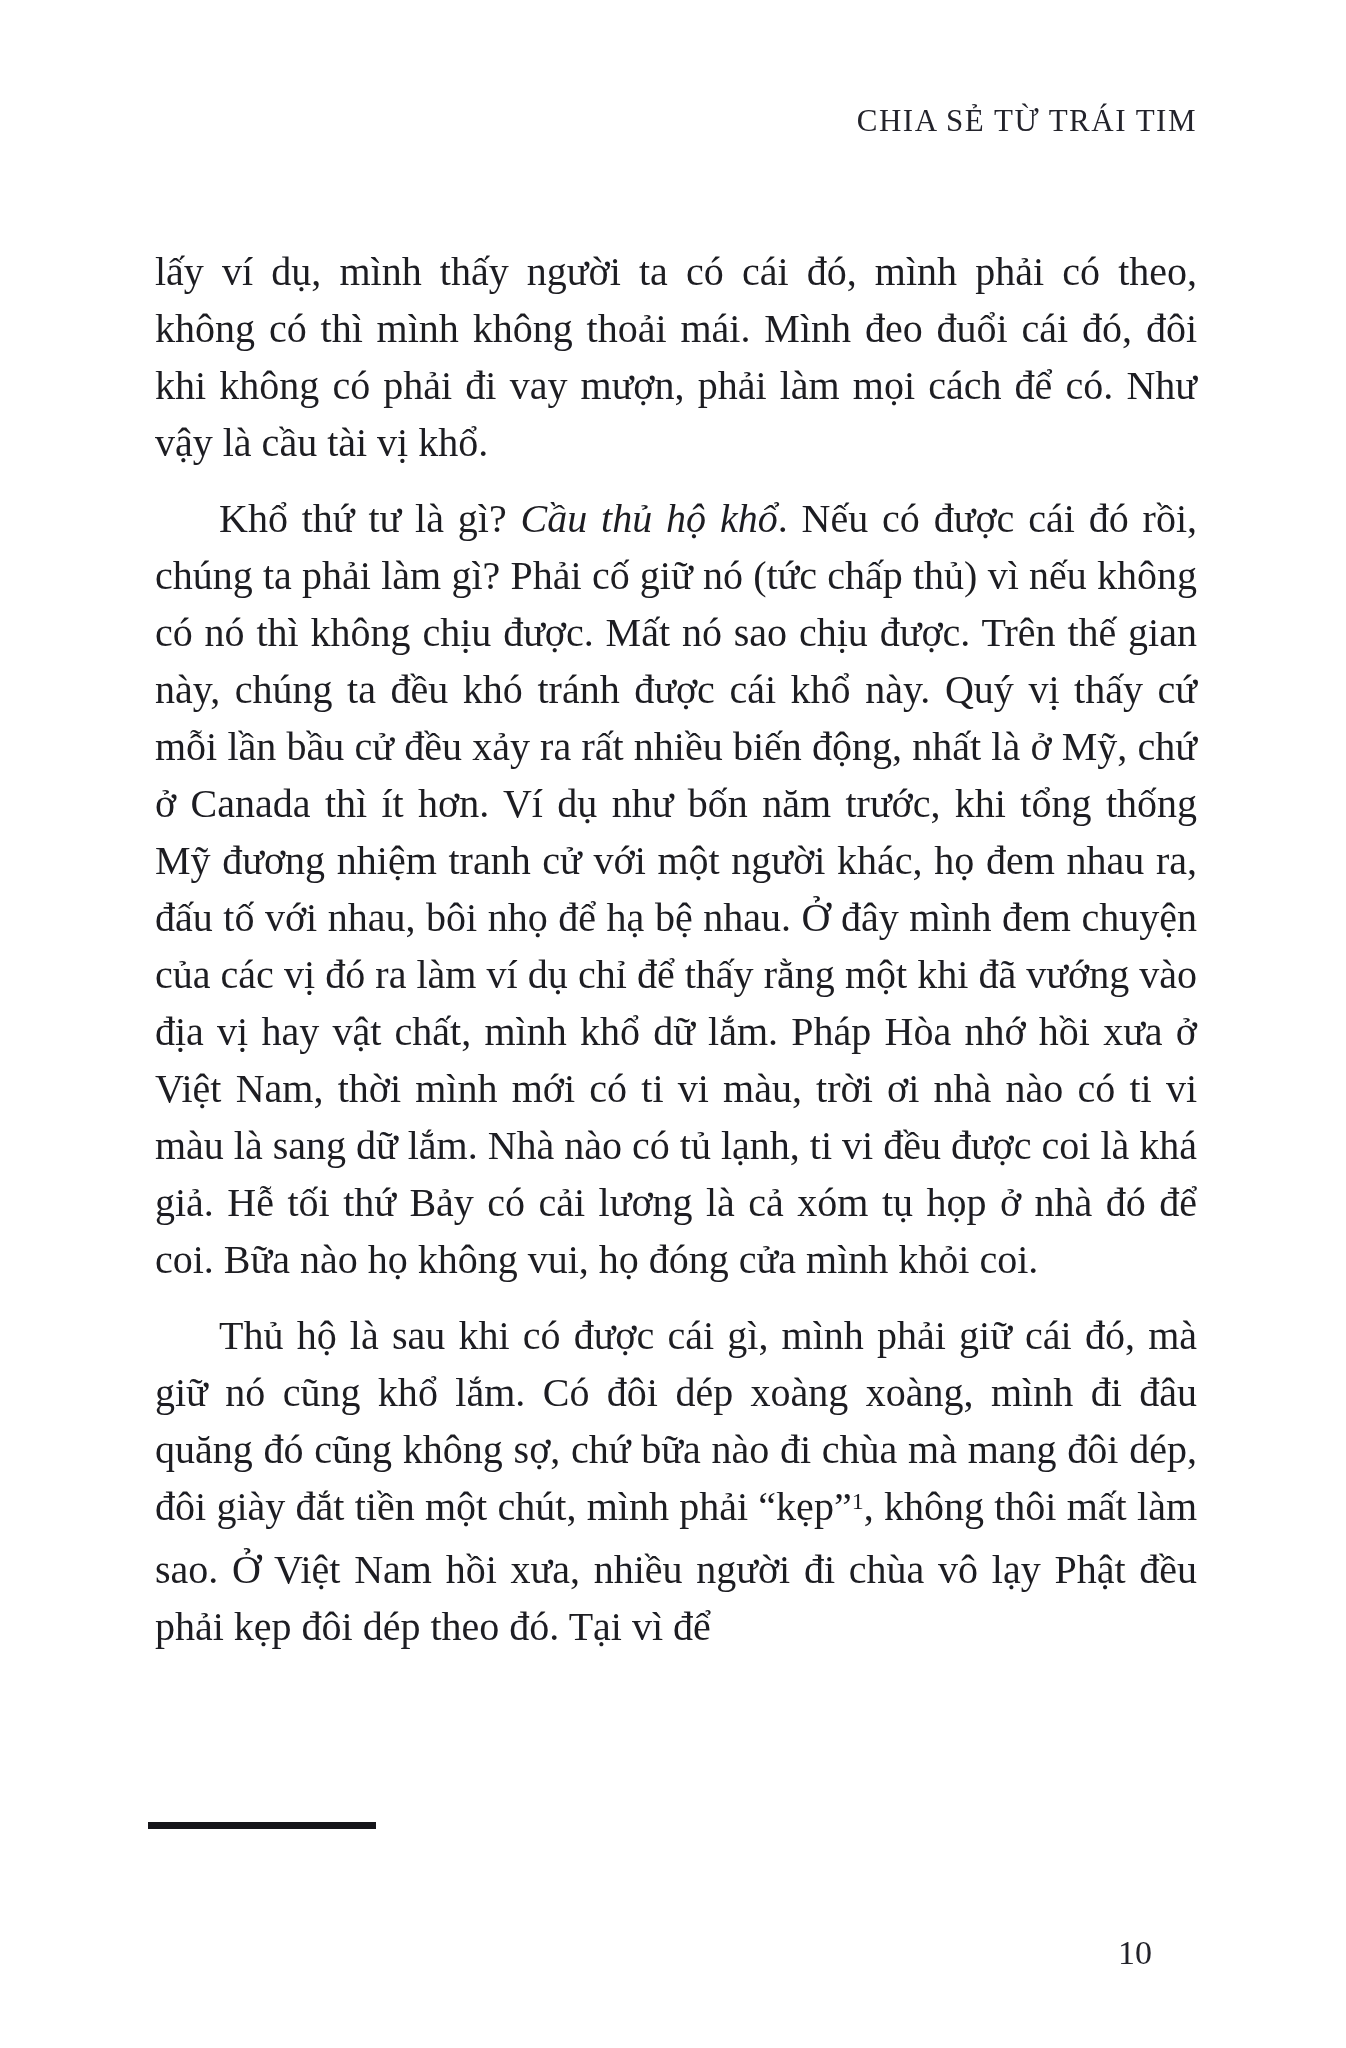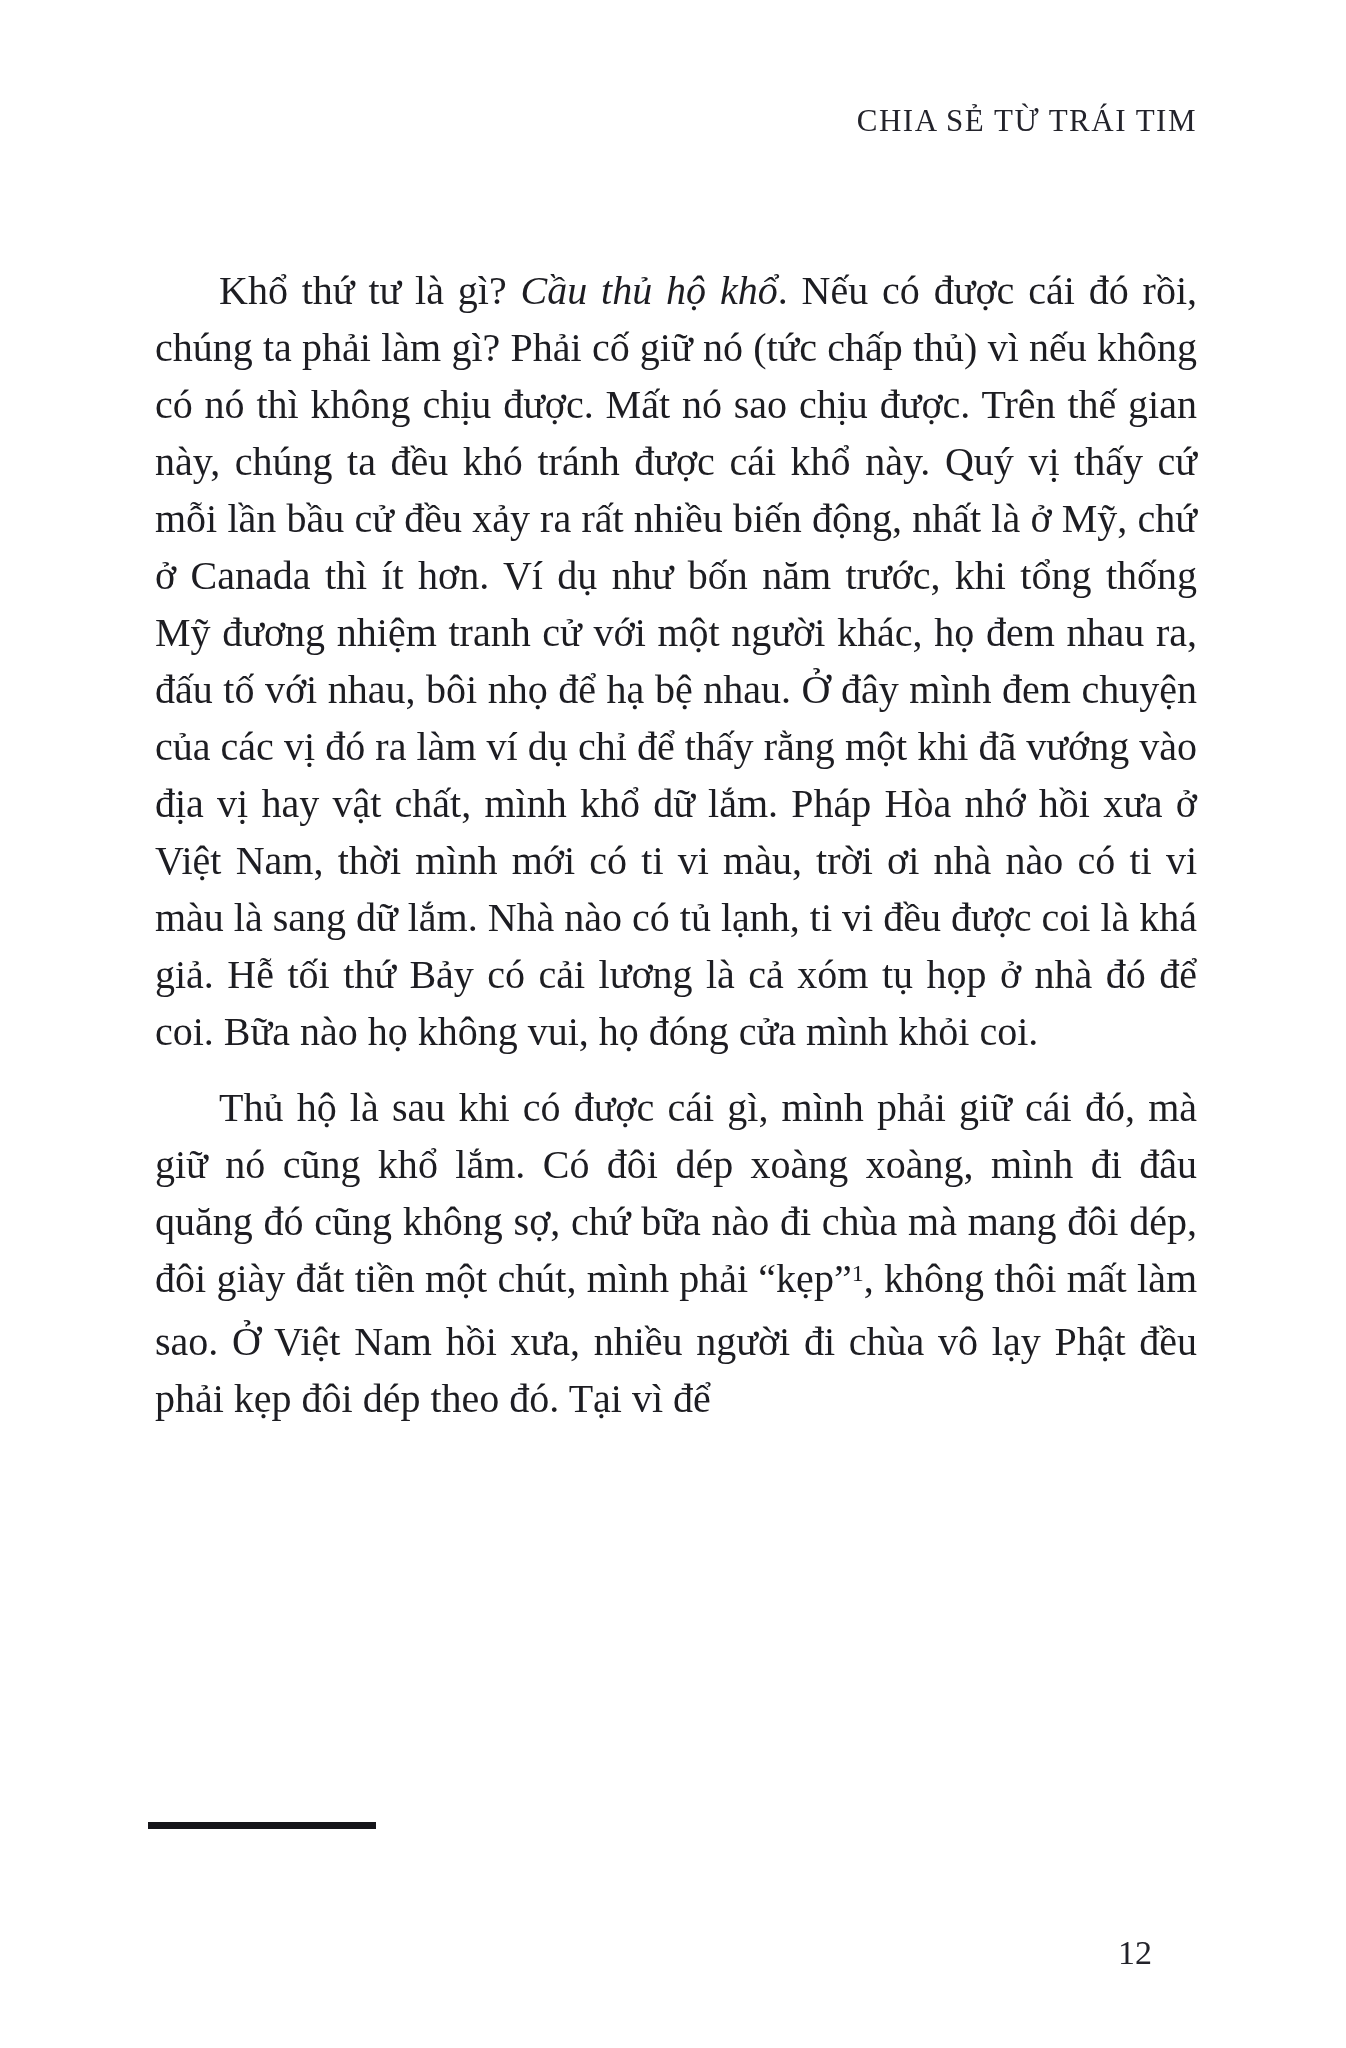--- a/index.html
+++ b/index.html
@@ -86,23 +86,24 @@
   }
 </style>
 </head>
 <body>
 
 <div class="page">
 
   <div class="running-header">CHIA SẺ TỪ TRÁI TIM</div>
 
   <div class="text-block">
+      <p><span>lấy ví dụ, mình thấy người ta có cái đó, mình phải có theo, không có thì mình không thoải mái. Mình đeo đuổi cái đó, đôi khi không có phải đi vay mượn, phải làm mọi cách để có. Như vậy là cầu tài vị khổ.</span></p>
       <p class="indent"><span>Khổ thứ tư là gì? </span><span class="it">Cầu thủ hộ khổ</span><span>. Nếu có được cái đó rồi, chúng ta phải làm gì? Phải cố giữ nó (tức chấp thủ) vì nếu không có nó thì không chịu được. Mất nó sao chịu được. Trên thế gian này, chúng ta đều khó tránh được cái khổ này. Quý vị thấy cứ mỗi lần bầu cử đều xảy ra rất nhiều biến động, nhất là ở Mỹ, chứ ở Canada thì ít hơn. Ví dụ như bốn năm trước, khi tổng thống Mỹ đương nhiệm tranh cử với một người khác, họ đem nhau ra, đấu tố với nhau, bôi nhọ để hạ bệ nhau. Ở đây mình đem chuyện của các vị đó ra làm ví dụ chỉ để thấy rằng một khi đã vướng vào địa vị hay vật chất, mình khổ dữ lắm. Pháp Hòa nhớ hồi xưa ở Việt Nam, thời mình mới có ti vi màu, trời ơi nhà nào có ti vi màu là sang dữ lắm. Nhà nào có tủ lạnh, ti vi đều được coi là khá giả. Hễ tối thứ Bảy có cải lương là cả xóm tụ họp ở nhà đó để coi. Bữa nào họ không vui, họ đóng cửa mình khỏi coi.</span></p>
       <p class="indent"><span>Thủ hộ là sau khi có được cái gì, mình phải giữ cái đó, mà giữ nó cũng khổ lắm. Có đôi dép xoàng xoàng, mình đi đâu quăng đó cũng không sợ, chứ bữa nào đi chùa mà mang đôi dép, đôi giày đắt tiền một chút, mình phải “kẹp”</span><span class="sup">1</span><span>, không thôi mất làm sao. Ở Việt Nam hồi xưa, nhiều người đi chùa vô lạy Phật đều phải kẹp đôi dép theo đó. Tại vì để</span></p>
     </div>
 
   <div class="footnote-area">
     <div class="footnote-rule"></div>
   </div>
 
-  <div class="page-number">12</div>
+  <div class="page-number">10</div>
 
 </div>
 
 </body></html>

